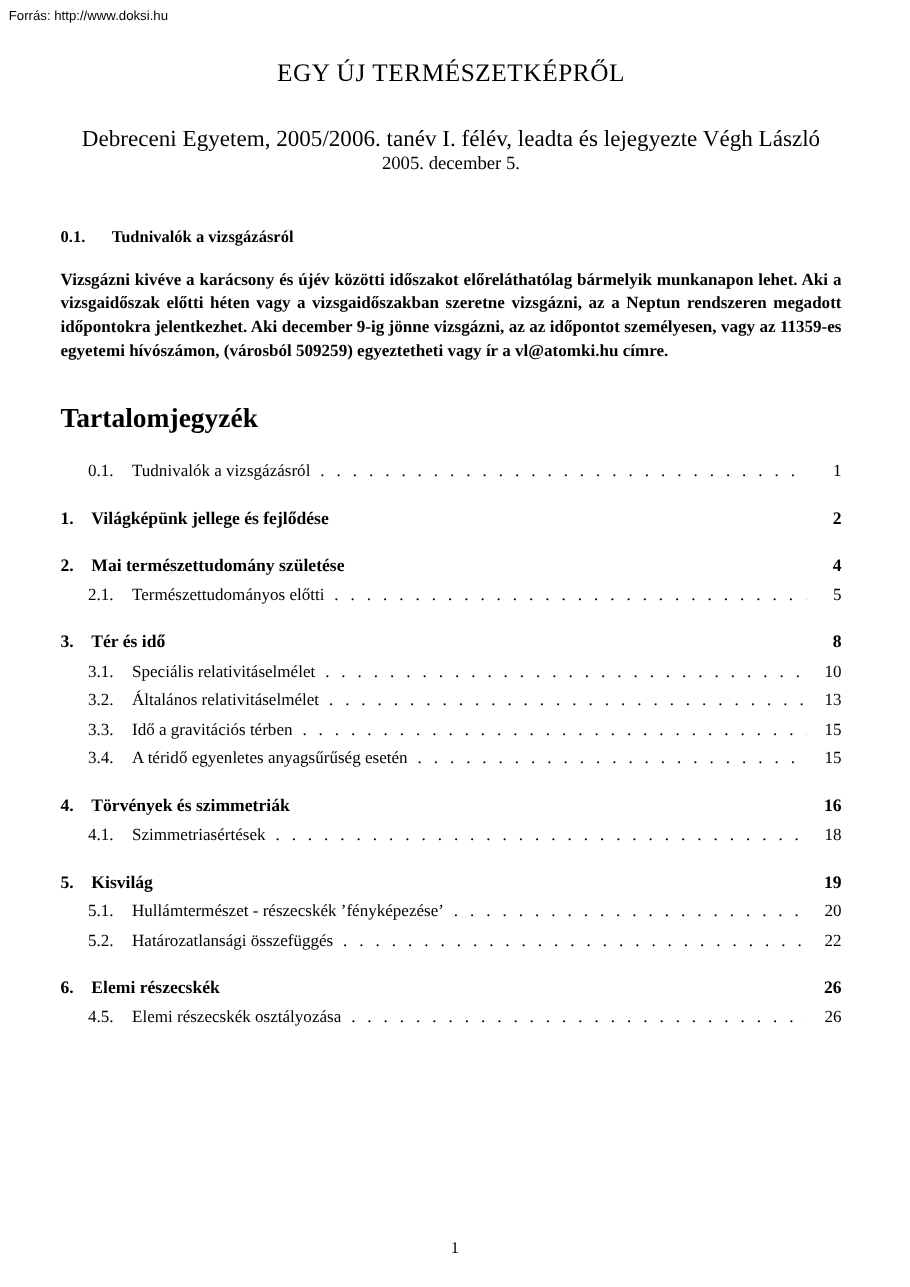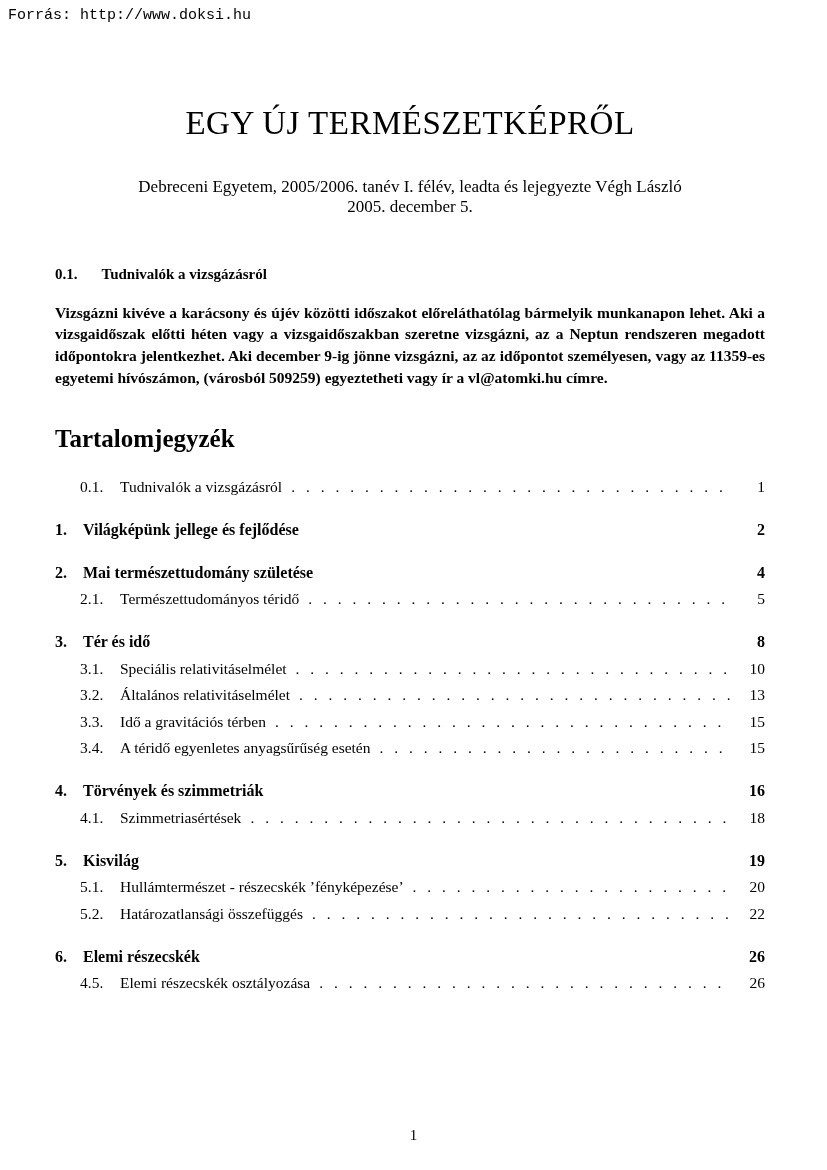--- a/index.html
+++ b/index.html
@@ -9,39 +9,39 @@
     height: 1170px;
     background: #ffffff;
     color: #000000;
     font-family: "Liberation Serif", serif;
     overflow: hidden;
   }
   .watermark {
     position: absolute;
     top: 7px;
     left: 8px;
-    font-family: Liberation Mono, monospace;
-    font-size: 15px;
+    font-family: Liberation Sans, sans-serif;
+    font-size: 12px;
     color: #000000;
   }
   .content {
     padding: 0 62px 0 55px;
   }
   .doc-title {
-    margin-top: 104px;
-    text-align: center;
-    font-size: 33px;
+    margin-top: 53px;
+    text-align: center;
+    font-size: 23px;
     font-weight: normal;
     letter-spacing: 0.5px;
     line-height: 1.2;
   }
   .doc-subtitle {
     margin-top: 33px;
     text-align: center;
-    font-size: 17px;
+    font-size: 21px;
   }
   .doc-date {
     text-align: center;
     font-size: 17px;
   }
   .section-heading {
     margin-top: 49px;
     font-size: 15px;
     font-weight: bold;
   }
@@ -139,21 +139,21 @@
     <span class="toc-page">2</span>
   </div>
         <div class="toc-row chapter">
     <span class="toc-num">2.</span>
     <span class="toc-label">Mai természettudomány születése</span>
     <span class="toc-dots"></span>
     <span class="toc-page">4</span>
   </div>
         <div class="toc-row section">
     <span class="toc-num">2.1.</span>
-    <span class="toc-label">Természettudományos téridő</span>
+    <span class="toc-label">Természettudományos előtti</span>
     <span class="toc-dots">. . . . . . . . . . . . . . . . . . . . . . . . . . . . . . . . . . . . . . . . . . . . . . . . . . . . . . . . . . . . . . . . . . . . . .</span>
     <span class="toc-page">5</span>
   </div>
         <div class="toc-row chapter">
     <span class="toc-num">3.</span>
     <span class="toc-label">Tér és idő</span>
     <span class="toc-dots"></span>
     <span class="toc-page">8</span>
   </div>
         <div class="toc-row section">

